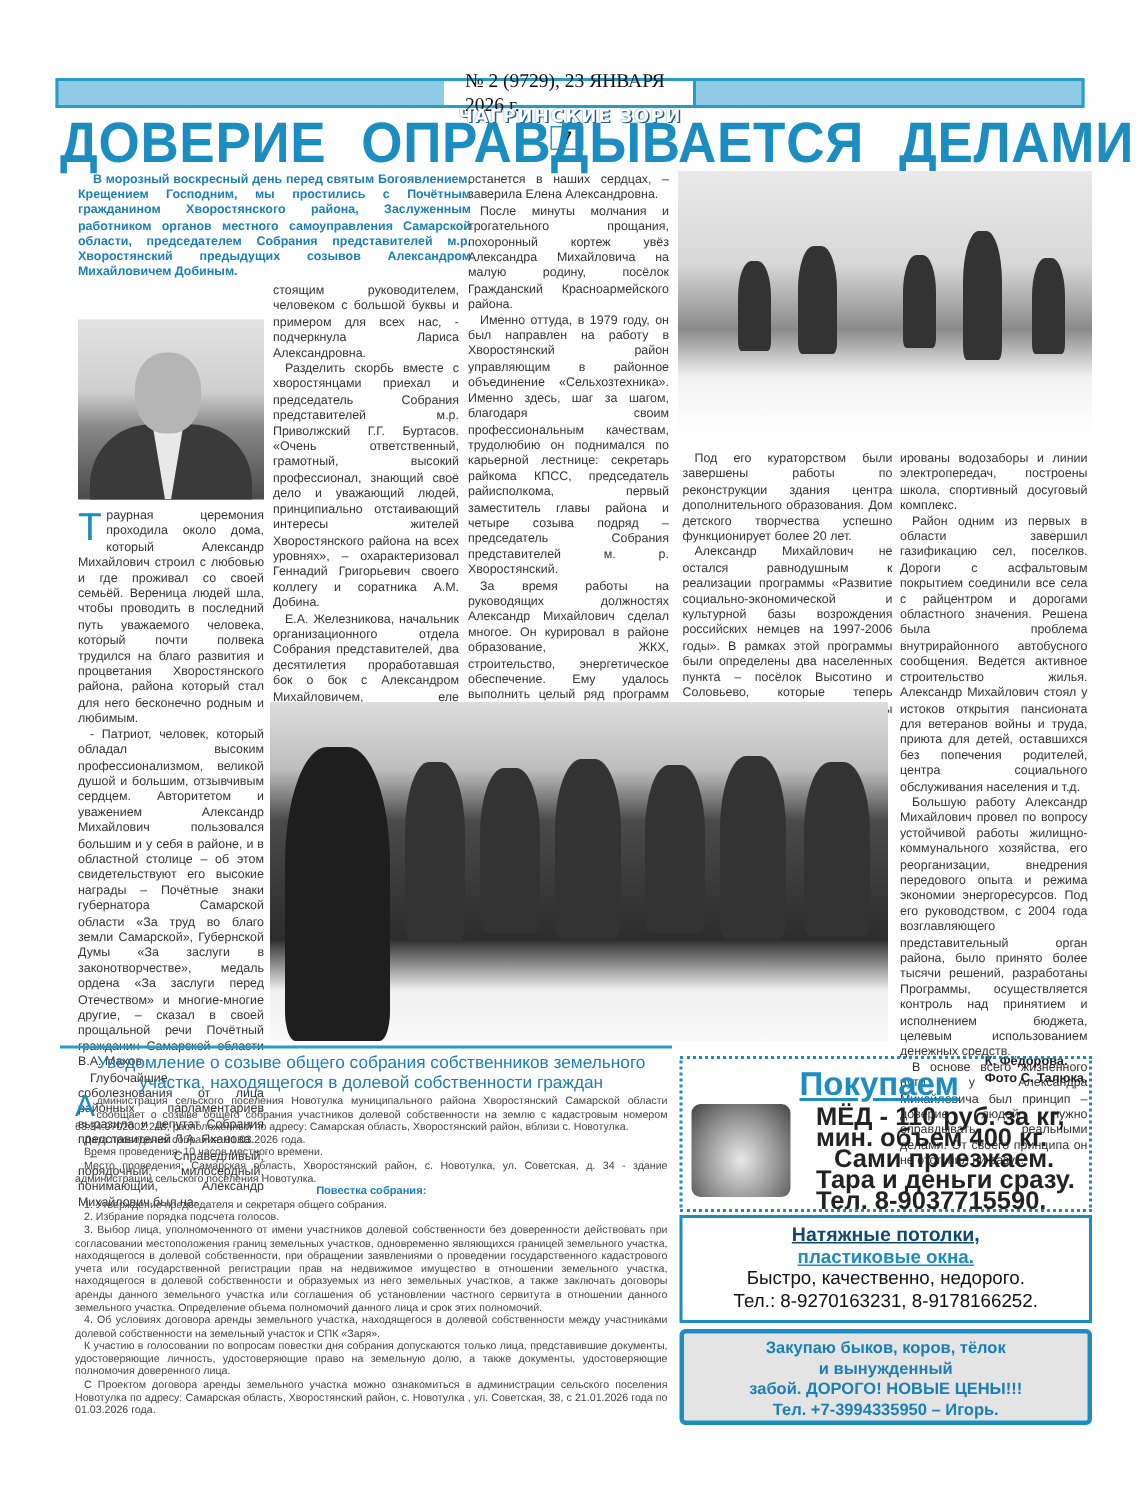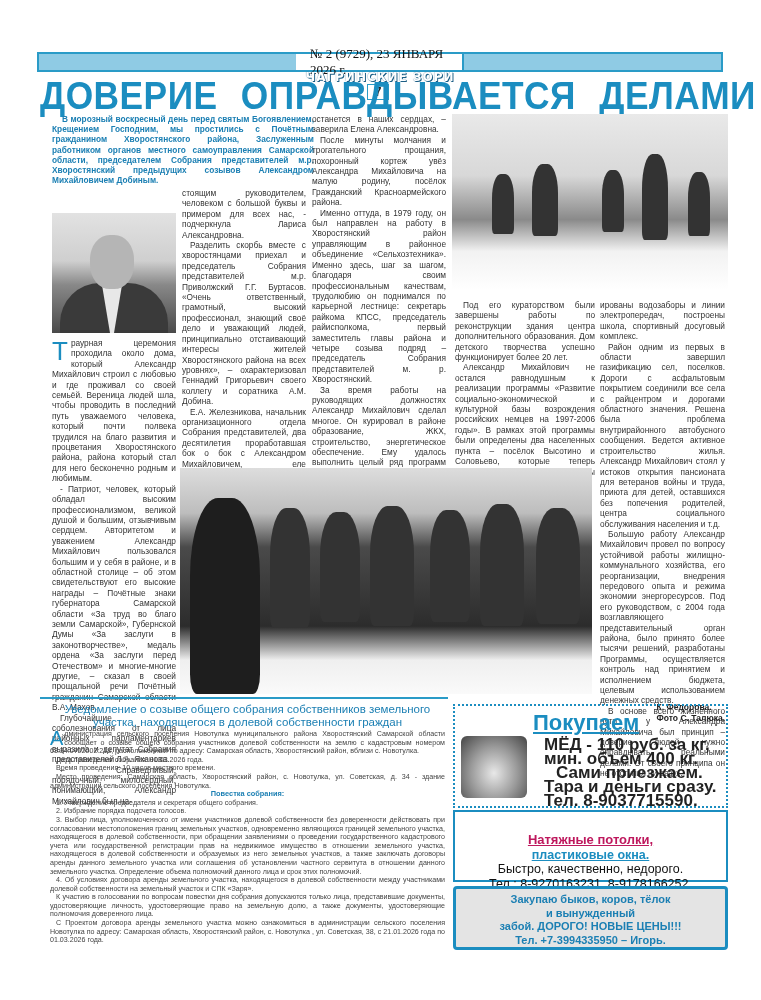--- a/index.html
+++ b/index.html
@@ -28,21 +28,21 @@
   .notice h2{font-size:11.5px;line-height:13px;color:#1b7fb3;text-align:center;font-weight:normal;}
   .notice .body{font-size:7.1px;line-height:8.6px;color:#444;text-align:justify;margin-top:1px;}
   .notice .body p{text-indent:6px;}
   .notice .agenda{text-align:center;color:#1b7fb3;font-weight:bold;font-size:7.4px;}
   .notice .dcap{float:left;font-size:20px;line-height:17px;color:#1b8dc0;margin-right:1px;}
   .ad1{position:absolute;left:453px;top:704px;width:275px;height:104px;border:2px dotted #1b8dc0;}
   .ad1 .honey{position:absolute;left:6px;top:30px;width:66px;height:62px;background:radial-gradient(ellipse at 50% 60%,#e8e8e8 0%,#9a9a9a 50%,#444 100%);border-radius:6px;}
   .ad1 .title{position:absolute;left:78px;top:4px;font-size:22px;font-weight:bold;color:#1b8dc0;text-decoration:underline;}
   .ad1 .lines{position:absolute;left:78px;top:32px;font-size:17px;line-height:14px;font-weight:bold;color:#222;margin-left:11px;}
   .ad2{position:absolute;left:453px;top:810px;width:275px;height:72px;border:2px solid #1b8dc0;text-align:center;}
-  .ad2 .t{font-size:13px;line-height:16px;font-weight:bold;color:#be185d;text-decoration:underline;margin-top:20px;}
+  .ad2 .t{font-size:13px;line-height:16px;font-weight:bold;color:#0c4a6e;text-decoration:underline;margin-top:3px;}
   .ad2 .t2{font-size:12.5px;line-height:14px;font-weight:bold;color:#1b8dc0;text-decoration:underline;}
   .ad2 .l{font-size:12.5px;line-height:15px;color:#111;}
   .ad3{position:absolute;left:453px;top:886px;width:275px;height:64px;border:3px solid #1b8dc0;border-radius:4px;background:#e4e4e4;text-align:center;padding-top:4px;}
   .ad3 div{font-size:11px;line-height:13.5px;font-weight:bold;color:#1b7fb3;}
 </style>
 </head>
 <body>
 
 <div class="masthead">
   <div class="issue">№ 2 (9729), 23 ЯНВАРЯ 2026 г.</div>

